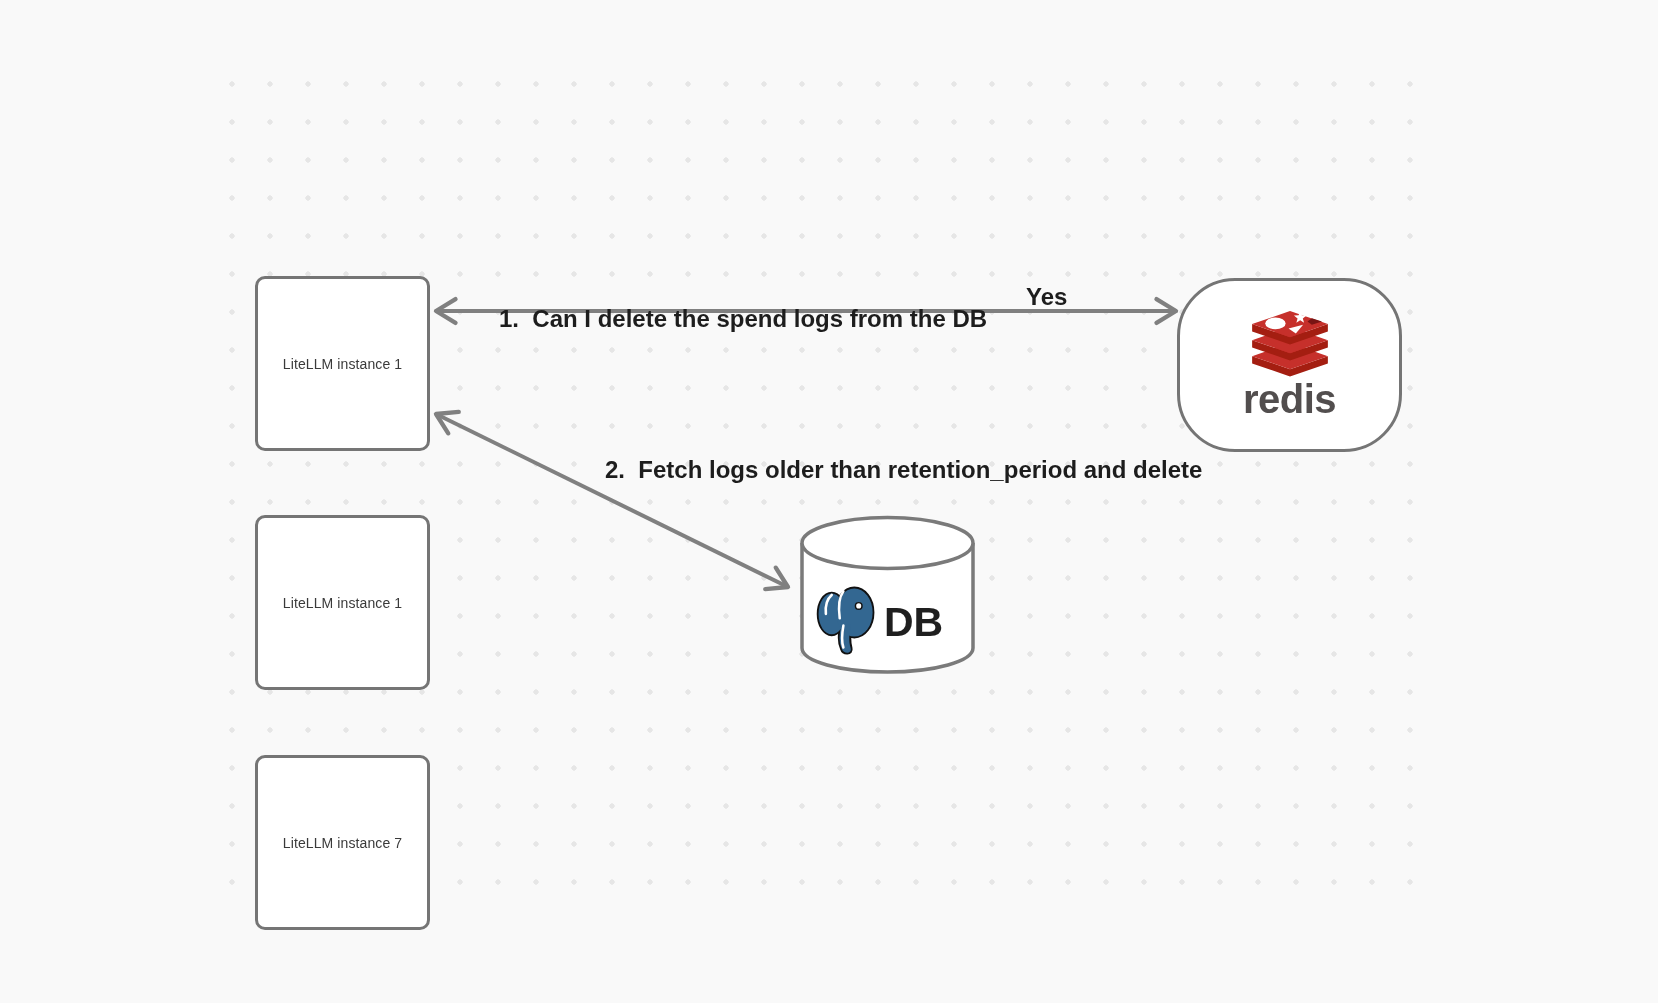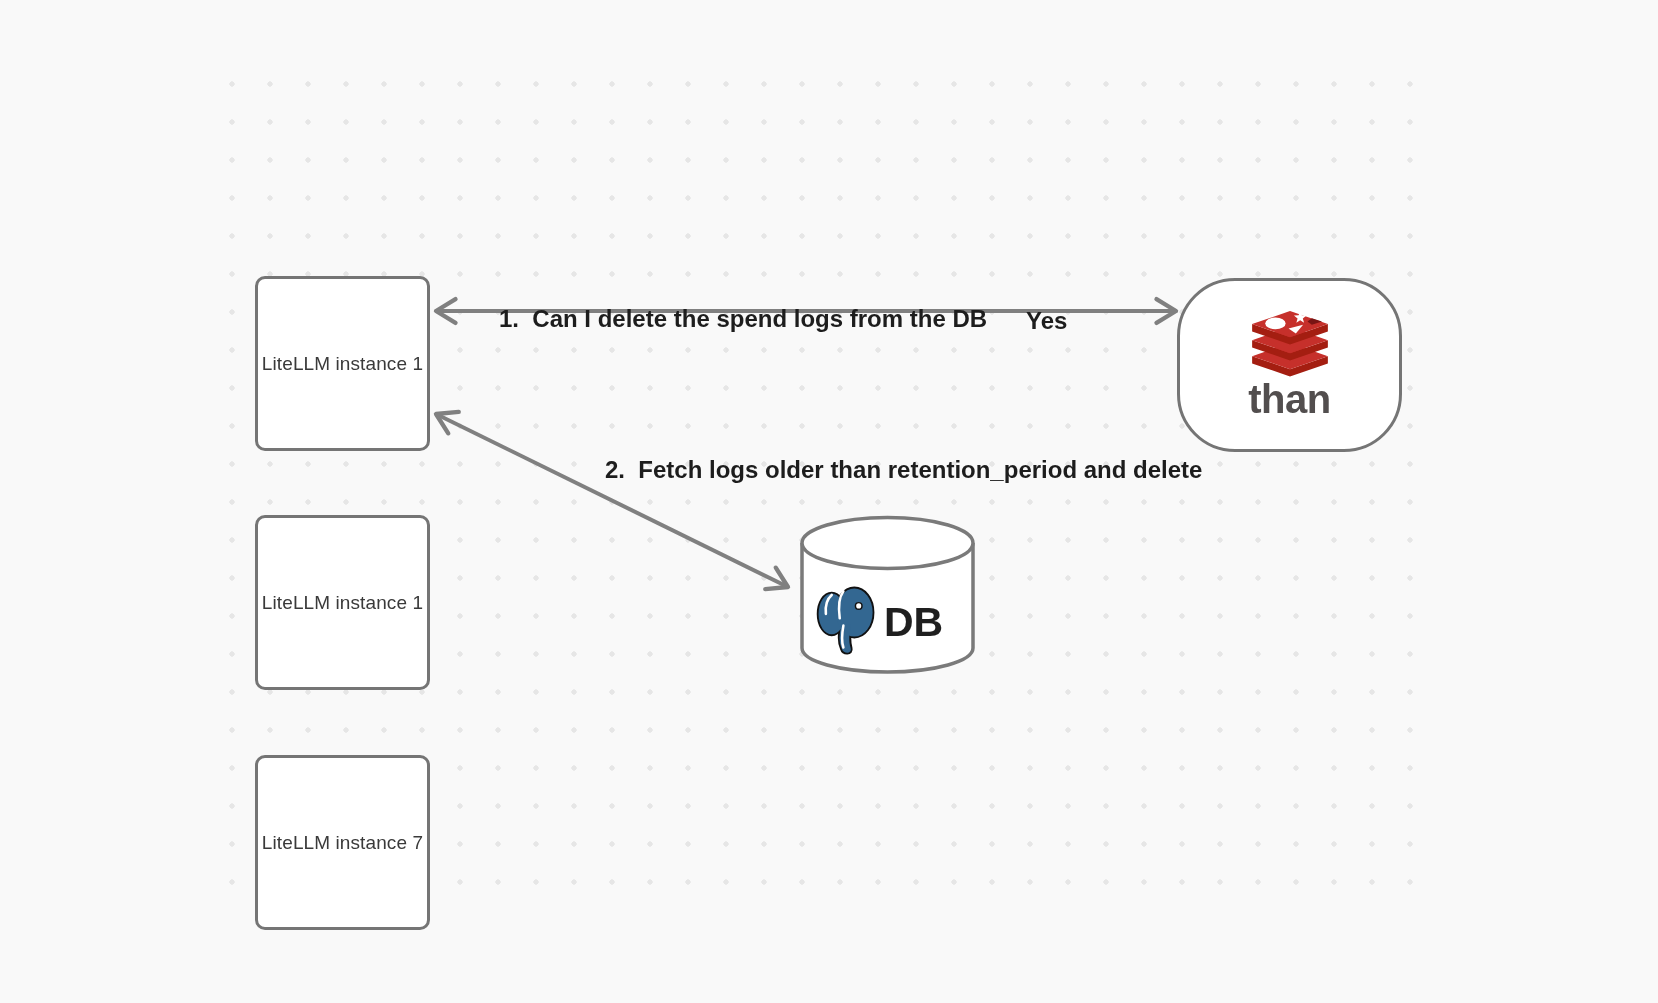--- a/index.html
+++ b/index.html
@@ -15,39 +15,39 @@
     background-position:0 0;
     pointer-events:none;
   }
   .instance-box{
     position:absolute;left:255px;width:175px;height:175px;
     background:#ffffff;border:3px solid #757575;border-radius:10px;
     box-sizing:border-box;
     display:flex;align-items:center;justify-content:center;
   }
   .instance-label{
-    font-size:19px;color:#3a3a3a;letter-spacing:.1px;white-space:nowrap;
+    font-size:14px;color:#3a3a3a;letter-spacing:.1px;white-space:nowrap;
   }
   .box1{top:276px;} .box2{top:515px;} .box3{top:755px;}
   .redis-node{
     position:absolute;left:1177px;top:278px;width:225px;height:174px;
     background:#ffffff;border:3px solid #757575;border-radius:58px;
     box-sizing:border-box;
     display:flex;flex-direction:column;align-items:center;justify-content:center;
   }
   .redis-wordmark{
     font-size:40px;font-weight:700;color:#524e4e;letter-spacing:-.5px;
     margin-top:1px;line-height:1;
   }
   .arrow-label{
     position:absolute;font-size:24px;font-weight:700;color:#1d1d1d;
     white-space:pre;line-height:1.18;
   }
   .label1{left:499px;top:283px;margin-top:22px;}
-  .label-yes{left:1026px;top:283px;margin-top:24px;}
+  .label-yes{left:1026px;top:283px;}
   .label2{left:605px;top:456px;}
   svg.overlay{position:absolute;left:0;top:0;}
   marker{overflow:visible;}
 </style>
 </head>
 <body>
 
 <div class="dot-grid"></div>
 
 <svg class="overlay" width="1658" height="1003" viewBox="0 0 1658 1003">
@@ -113,18 +113,18 @@
 
     <g>
       <path d="M8,18 L60,36 L112,18 L112,28 L60,46 L8,28 Z" fill="#a41e11"></path>
       <path d="M60,0 L112,18 L60,36 L8,18 Z" fill="#c6302b"></path>
       <ellipse cx="40" cy="17" rx="14" ry="8" fill="#ffffff"></ellipse>
       <polygon points="74,0 76.2,5.9 82.6,6.2 77.6,10.2 79.3,16.3 74,12.8 68.7,16.3 70.4,10.2 65.4,6.2 71.8,5.9" fill="#ffffff"></polygon>
       <polygon points="58,24 78,19 68,31" fill="#ffffff"></polygon>
       <path d="M90,10 L104,14.5 L90,19 L84,14.5 Z" fill="#791514"></path>
     </g>
   </svg>
-  <div class="redis-wordmark">than</div>
+  <div class="redis-wordmark">redis</div>
 </div>
 
 <div class="arrow-label label1">1.  Can I delete the spend logs from the DB</div>
 <div class="arrow-label label-yes">Yes</div>
 <div class="arrow-label label2">2.  Fetch logs older than retention_period and delete</div>
 
 </body></html>

